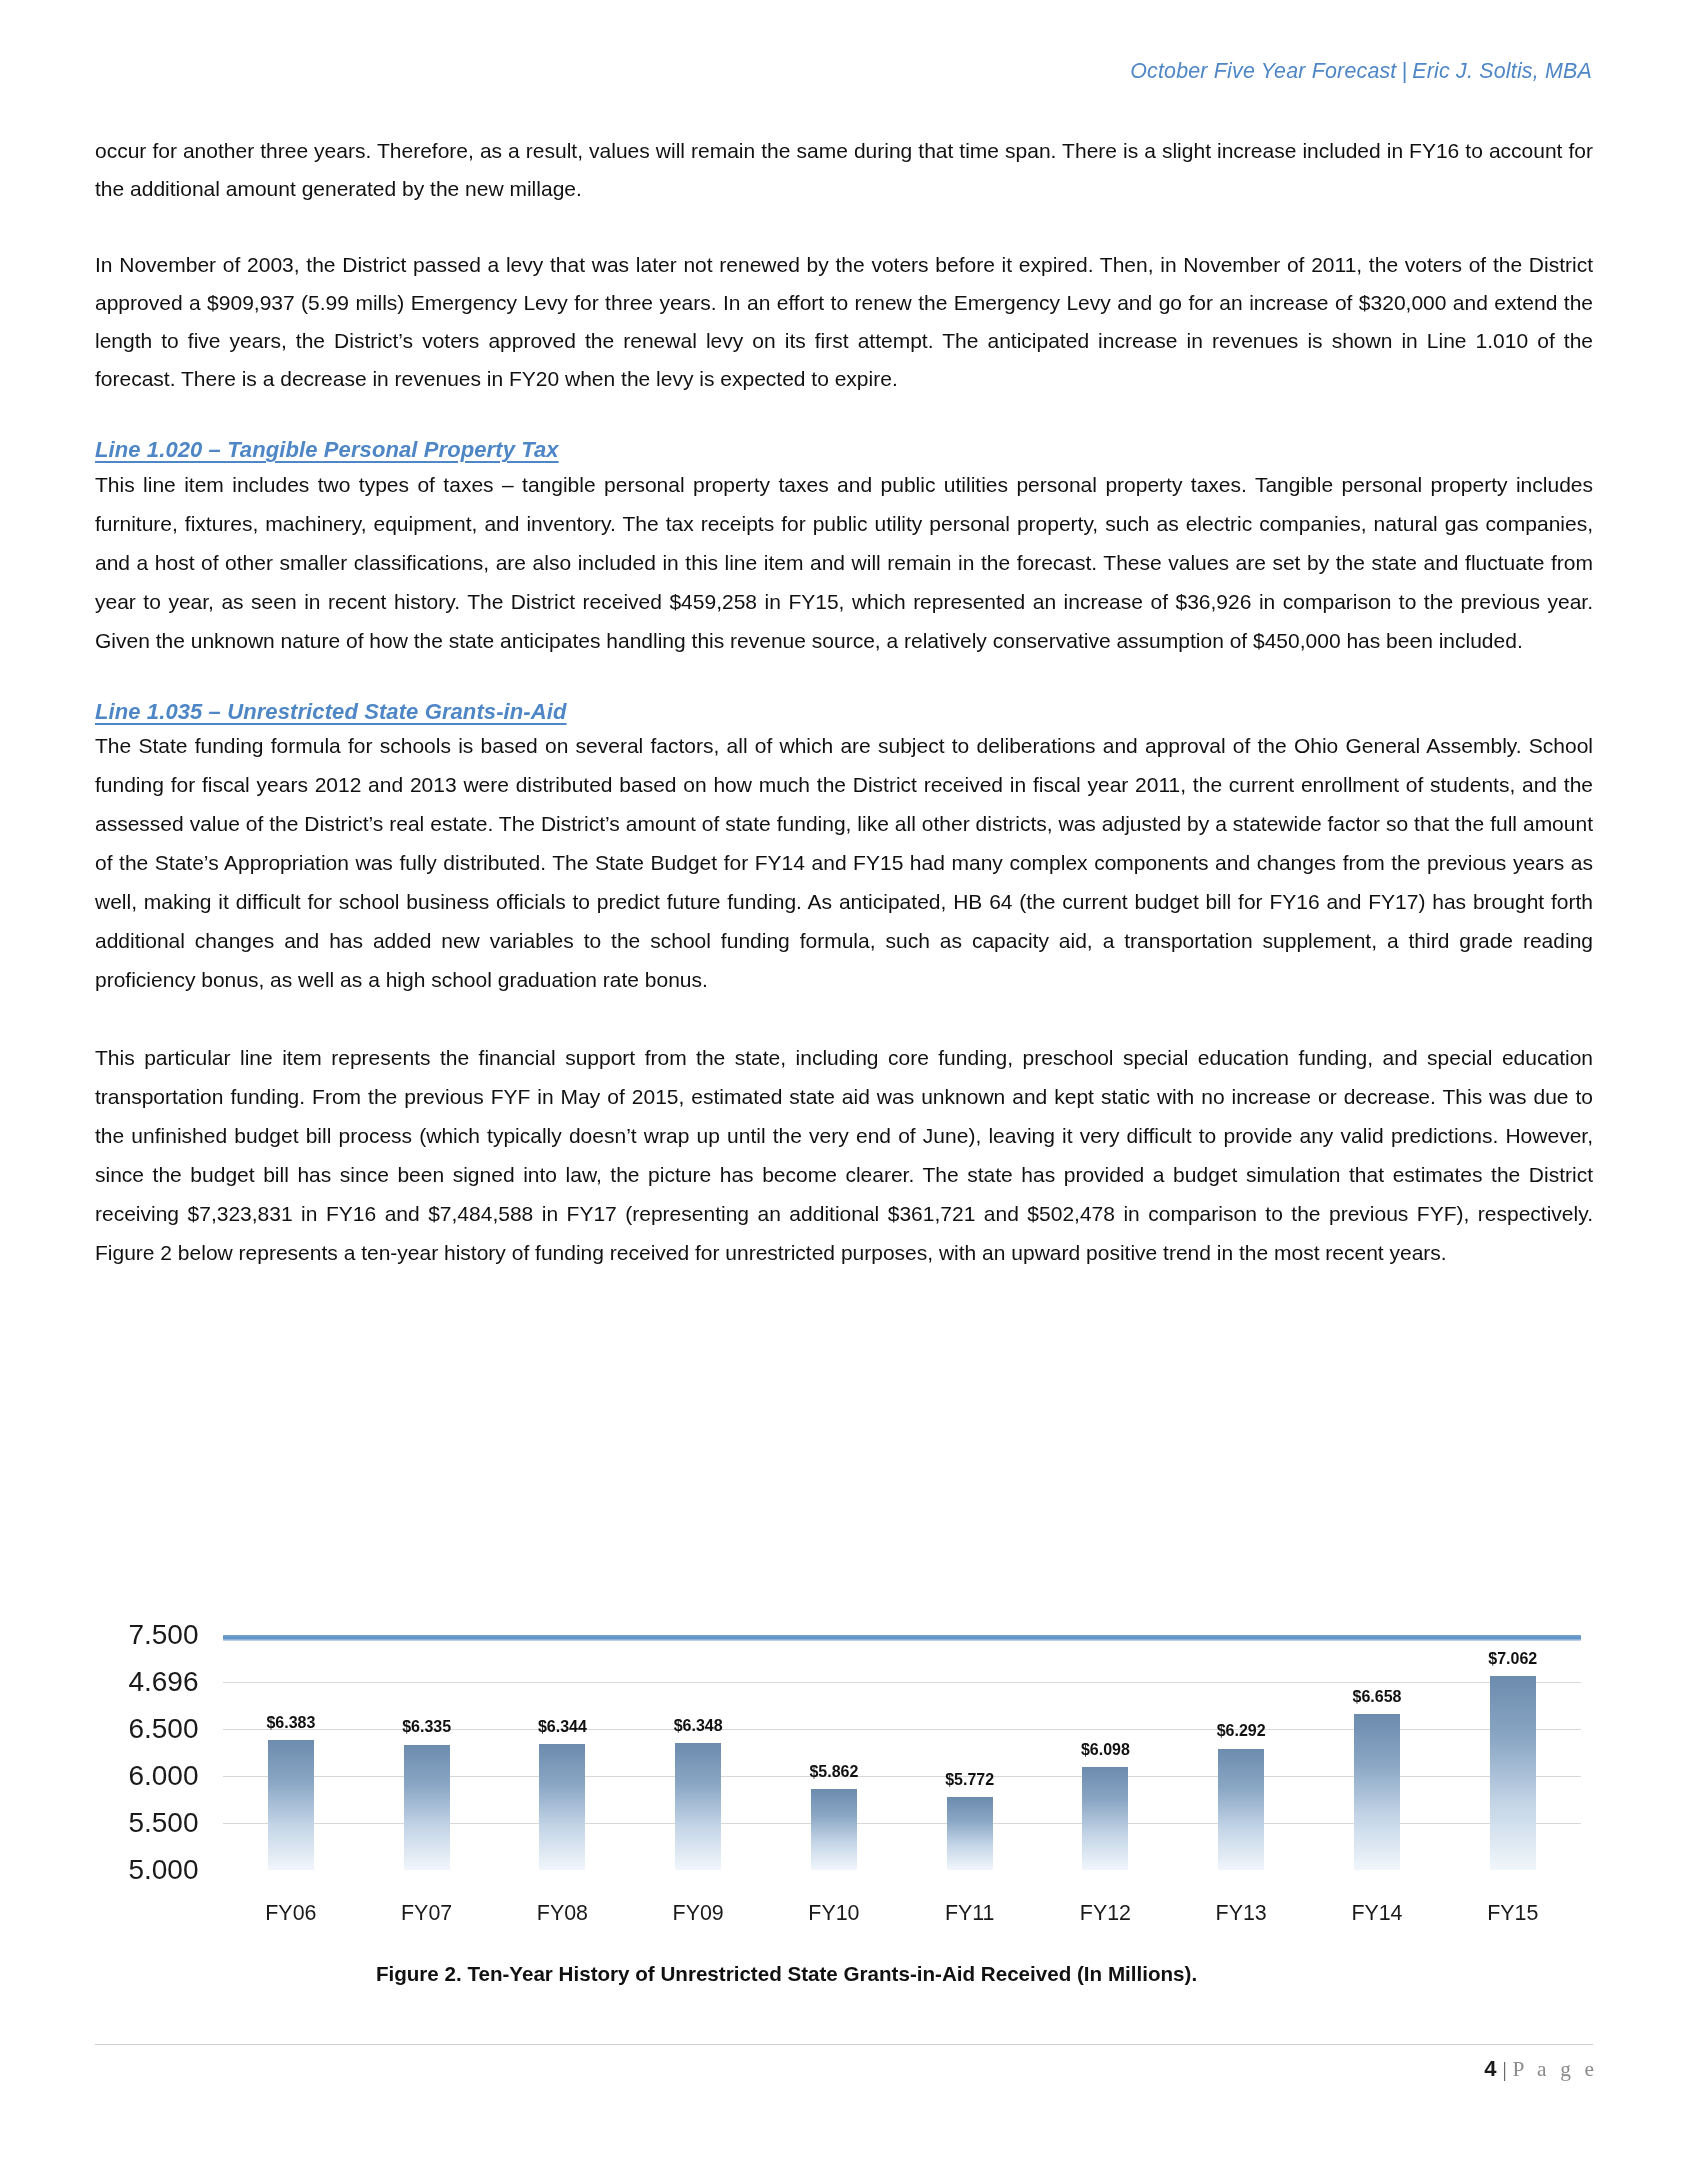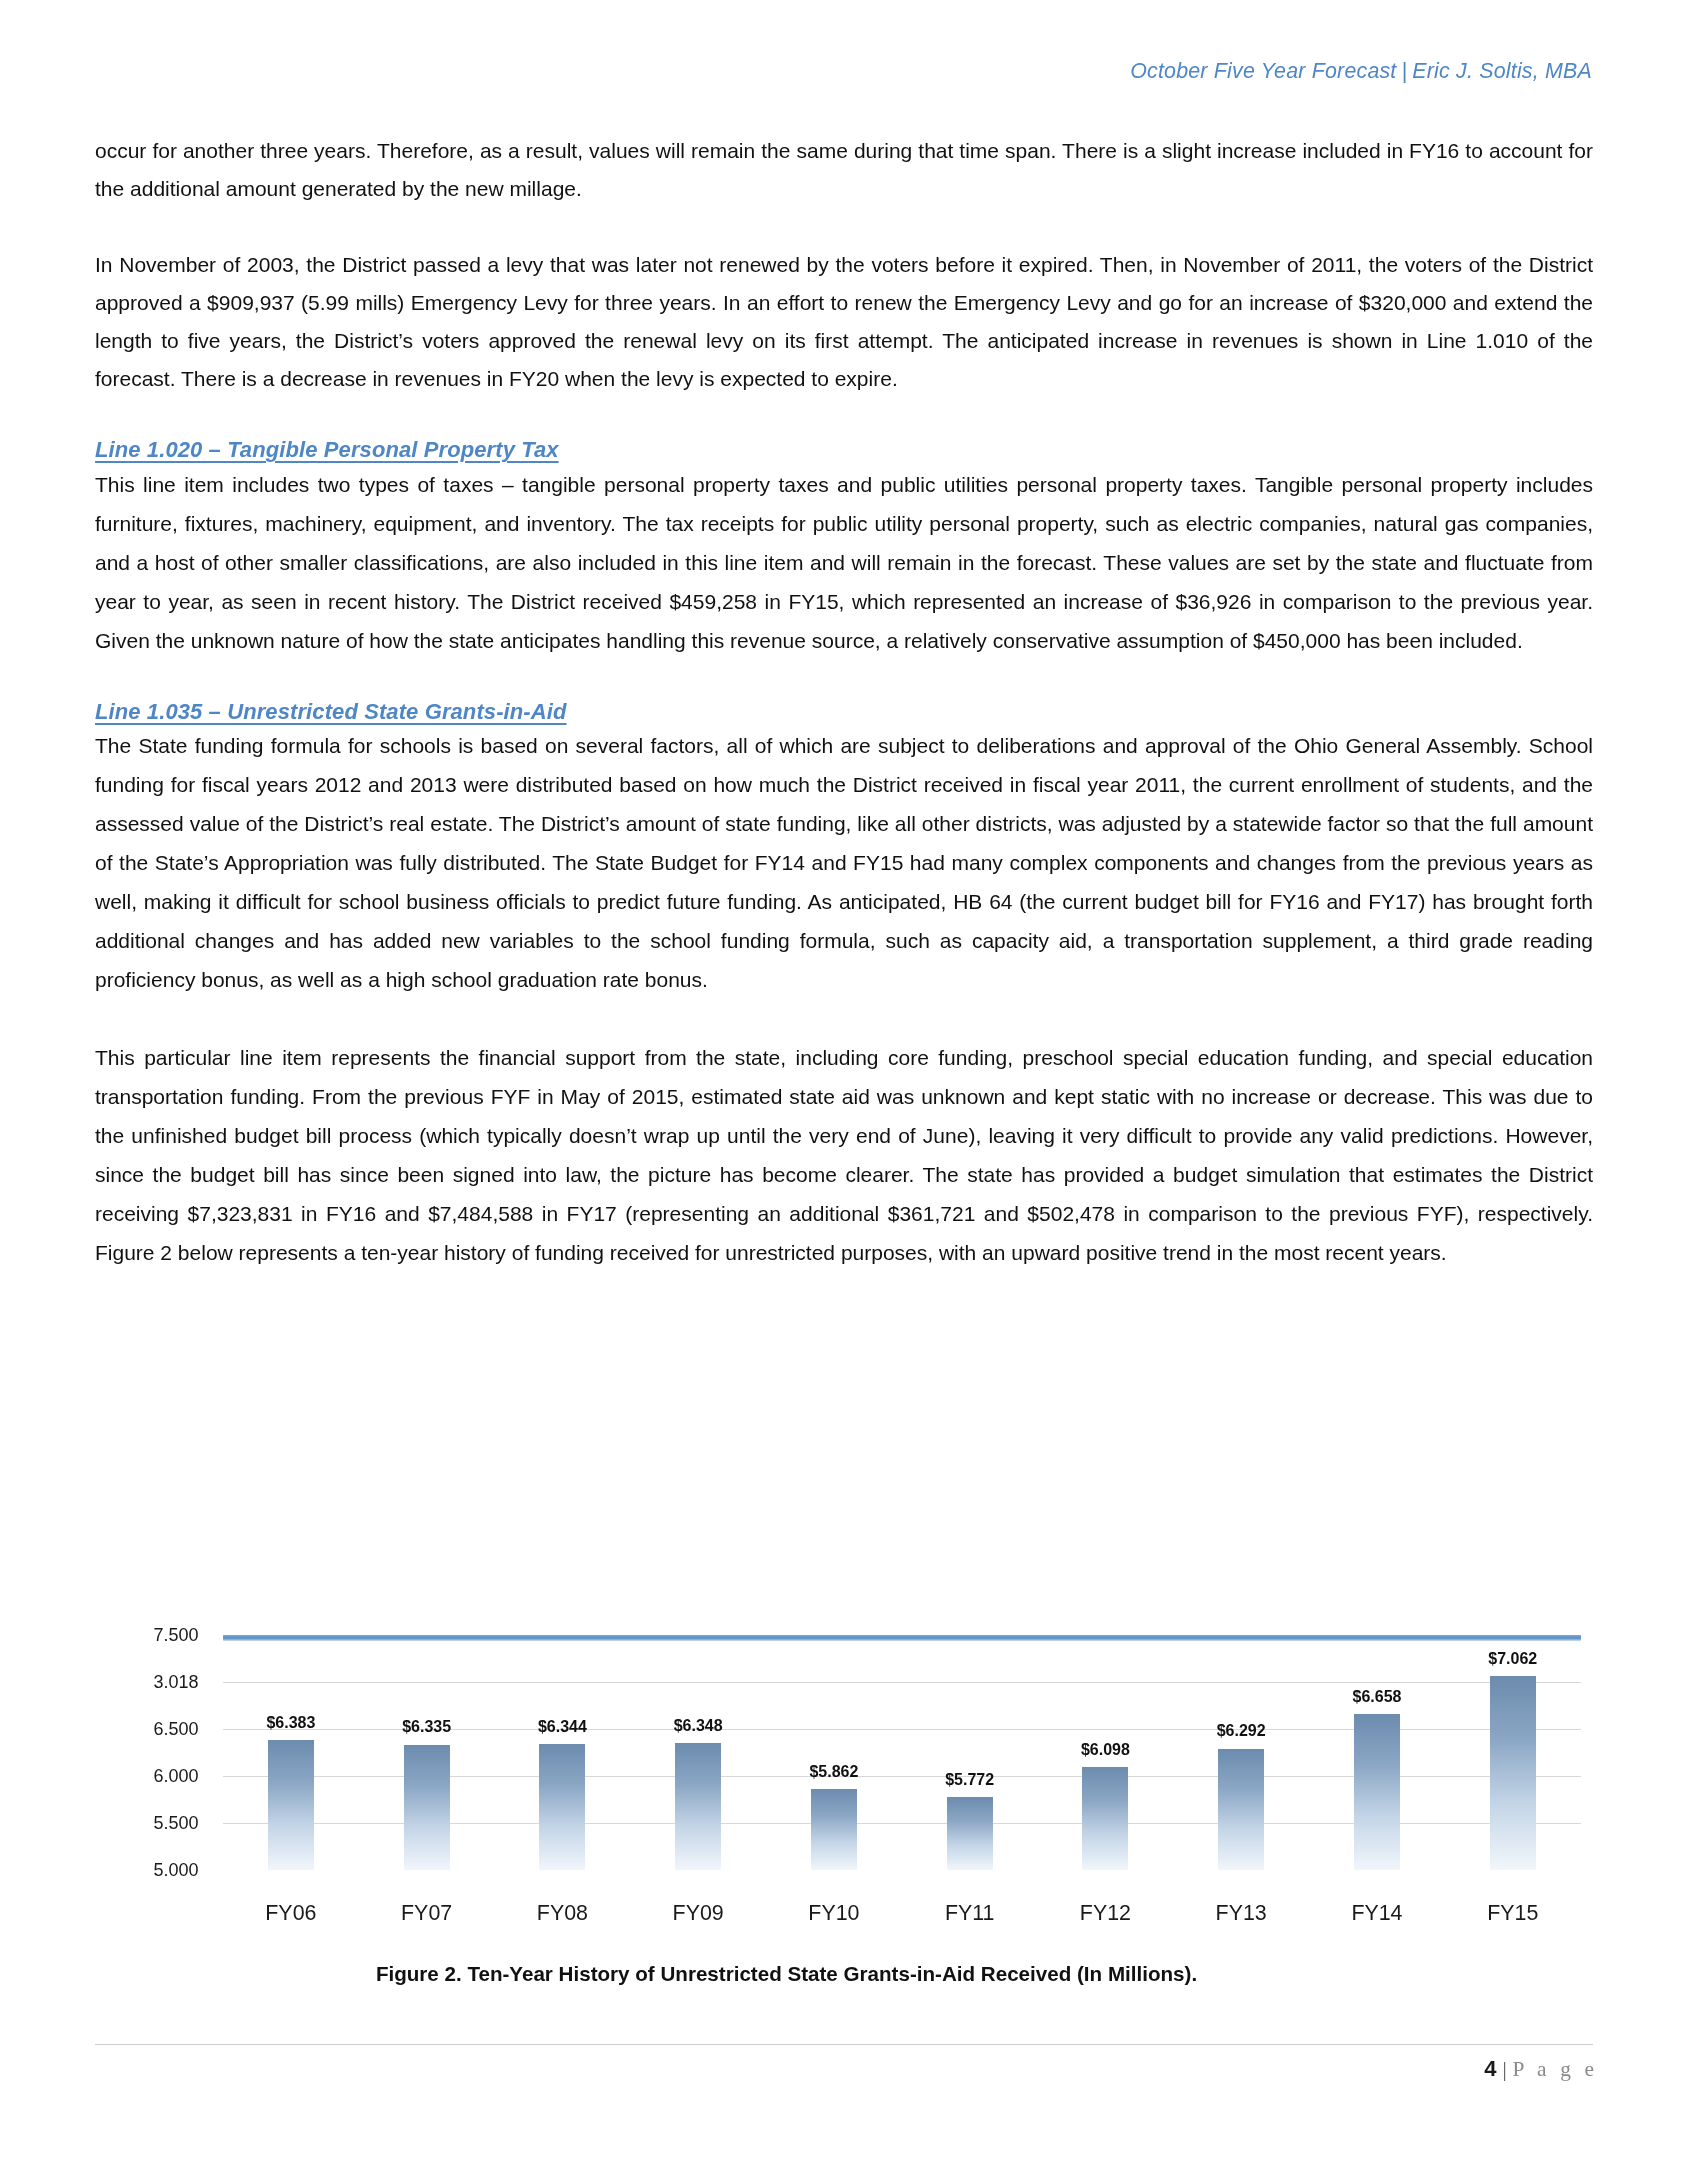--- a/index.html
+++ b/index.html
@@ -96,21 +96,21 @@
   .ylabels {
     position: absolute;
     left: 0;
     top: 45px;
     bottom: 74px;
     width: 115px;
   }
   .ylabel {
     position: absolute;
     right: 11.5px;
-    font-size: 18px;
+    font-size: 28px;
     color: #1a1a1a;
     transform: translateY(-50%);
     white-space: nowrap;
   }
 
   .gridline {
     position: absolute;
     left: 0;
     right: 0;
     height: 0.8px;
@@ -251,21 +251,21 @@
   </div>
 
   <div class="figure-wrap">
     <div class="chart">
 
       <div class="ylabels" id="ylabels">
           <div class="ylabel" style="top: 235px;">5.000</div>
           <div class="ylabel" style="top: 188px;">5.500</div>
           <div class="ylabel" style="top: 141px;">6.000</div>
           <div class="ylabel" style="top: 94px;">6.500</div>
-          <div class="ylabel" style="top: 47px;">3.018</div>
+          <div class="ylabel" style="top: 47px;">4.696</div>
           <div class="ylabel" style="top: 0px;">7.500</div>
         </div>
 
       <div class="plot-area">
         <div id="gridlines">
             <div class="gridline" style="top: 188px; background: rgb(216, 216, 216);"></div>
             <div class="gridline" style="top: 141px; background: rgb(216, 216, 216);"></div>
             <div class="gridline" style="top: 94px; background: rgb(216, 216, 216);"></div>
             <div class="gridline" style="top: 47px; background: rgb(216, 216, 216);"></div>
             <div class="gridline" style="top: 0px; background: rgb(216, 216, 216);"></div>

